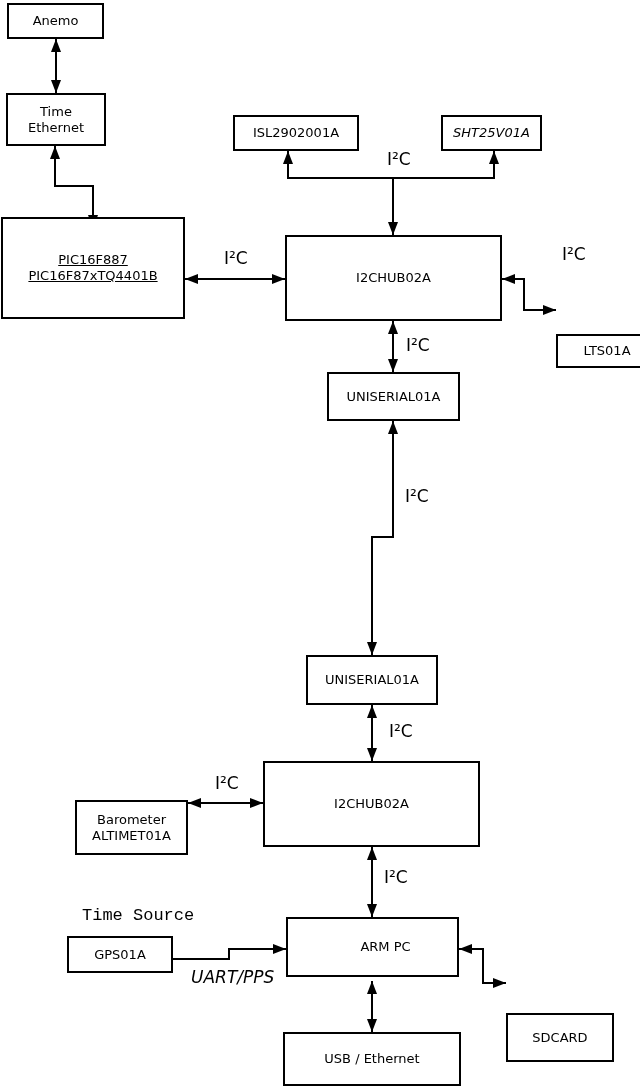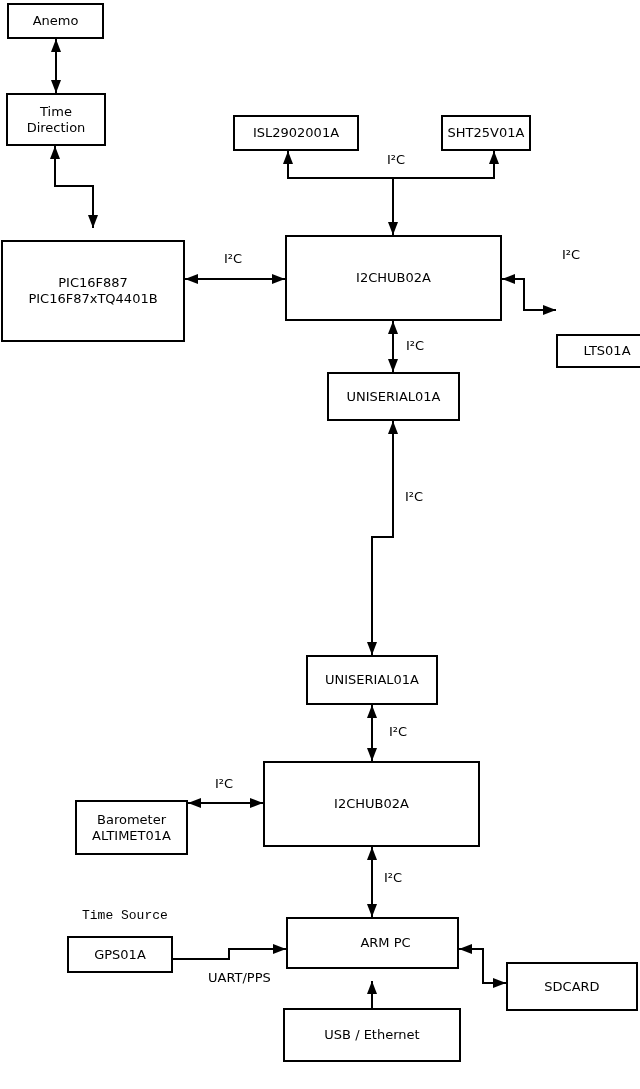--- a/index.html
+++ b/index.html
@@ -34,21 +34,21 @@
     display: flex;
     flex-direction: column;
     align-items: center;
     justify-content: center;
     font-size: 13px;
     line-height: 16px;
     white-space: nowrap;
   }
   .lbl {
     position: absolute;
-    font-size: 13px;
+    font-size: 17px;
     line-height: 15px;
     white-space: nowrap;
   }
 </style>
 </head>
 <body>
 
 <div id="stage">
 
   <svg id="wires" width="640" height="1089" viewBox="0 0 640 1089">
@@ -72,33 +72,33 @@
     <path d="M459 949 L483 949 L483 983 L506 983" marker-start="url(#arrow)" marker-end="url(#arrow)"></path>
     <path d="M372 981 L372 1032" marker-start="url(#arrow)" marker-end="url(#arrow)"></path>
   </svg>
 
   <div class="box" style="left:7px; top:3px; width:97px; height:36px;">
     <span>Anemo</span>
   </div>
 
   <div class="box" style="left:6px; top:93px; width:100px; height:53px;">
     <span>Time</span>
-    <span>Direction</span>
+    <span>Ethernet</span>
   </div>
 
-  <div class="box" style="left:1px; top:240px; width:184px; height:102px;">
+  <div class="box" style="left:1px; top:217px; width:184px; height:102px;text-decoration:underline;">
     <span>PIC16F887</span>
     <span>PIC16F87xTQ4401B</span>
   </div>
 
   <div class="box" style="left:233px; top:115px; width:126px; height:36px;">
     <span>ISL2902001A</span>
   </div>
 
-  <div class="box" style="left:441px; top:115px; width:90px; height:36px;">
+  <div class="box" style="left:441px; top:115px; width:101px; height:36px;font-style:italic;">
     <span>SHT25V01A</span>
   </div>
 
   <div class="box" style="left:285px; top:235px; width:217px; height:86px;">
     <span>I2CHUB02A</span>
   </div>
 
   <div class="box" style="left:556px; top:294px; width:102px; height:34px;margin-top:40px;">
     <span>LTS01A</span>
   </div>
@@ -117,36 +117,36 @@
 
   <div class="box" style="left:75px; top:775px; width:113px; height:55px;margin-top:25px;">
     <span>Barometer</span>
     <span>ALTIMET01A</span>
   </div>
 
   <div class="box" style="left:67px; top:936px; width:106px; height:37px;">
     <span>GPS01A</span>
   </div>
 
-  <div class="box" style="left:286px; top:917px; width:173px; height:52px;padding-left:26px;">
+  <div class="box" style="left:286px; top:917px; width:173px; height:60px;padding-left:26px;">
     <span>ARM PC</span>
   </div>
 
-  <div class="box" style="left:506px; top:962px; width:132px; height:49px;">
+  <div class="box" style="left:506px; top:1013px; width:108px; height:49px;">
     <span>SDCARD</span>
   </div>
 
-  <div class="box" style="left:283px; top:1008px; width:178px; height:54px;">
+  <div class="box" style="left:283px; top:1032px; width:178px; height:54px;">
     <span>USB / Ethernet</span>
   </div>
 
   <div class="lbl" style="left:224px; top:251px;">I²C</div>
   <div class="lbl" style="left:387px; top:152px;">I²C</div>
   <div class="lbl" style="left:562px; top:247px;">I²C</div>
   <div class="lbl" style="left:406px; top:338px;">I²C</div>
   <div class="lbl" style="left:405px; top:489px;">I²C</div>
   <div class="lbl" style="left:389px; top:724px;">I²C</div>
   <div class="lbl" style="left:215px; top:776px;">I²C</div>
   <div class="lbl" style="left:384px; top:870px;">I²C</div>
-  <div class="lbl" style="left:208px; top:970px;">UART/PPS</div>
+  <div class="lbl" style="left:191px; top:970px;font-style:italic;">UART/PPS</div>
   <div class="lbl" style="left:82px; top:908px;font-family:Liberation Mono, monospace;">Time Source</div>
 
 </div>
 
 </body></html>

